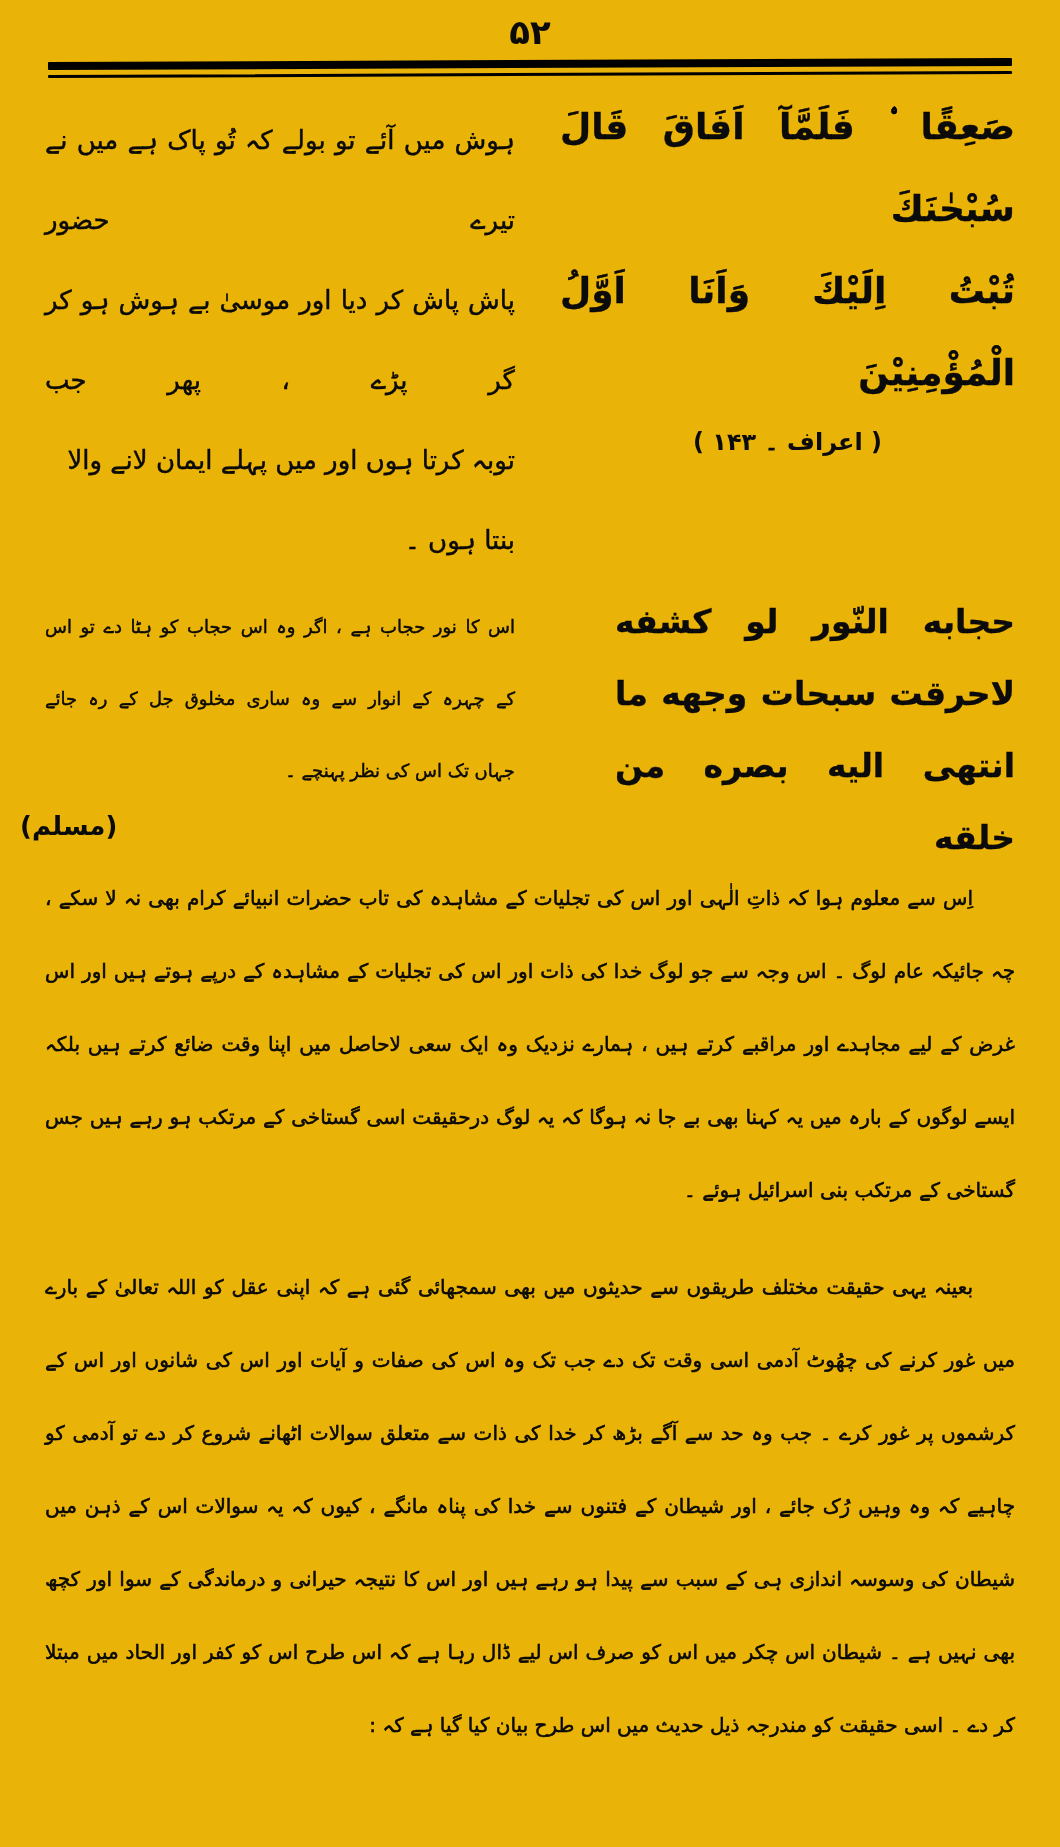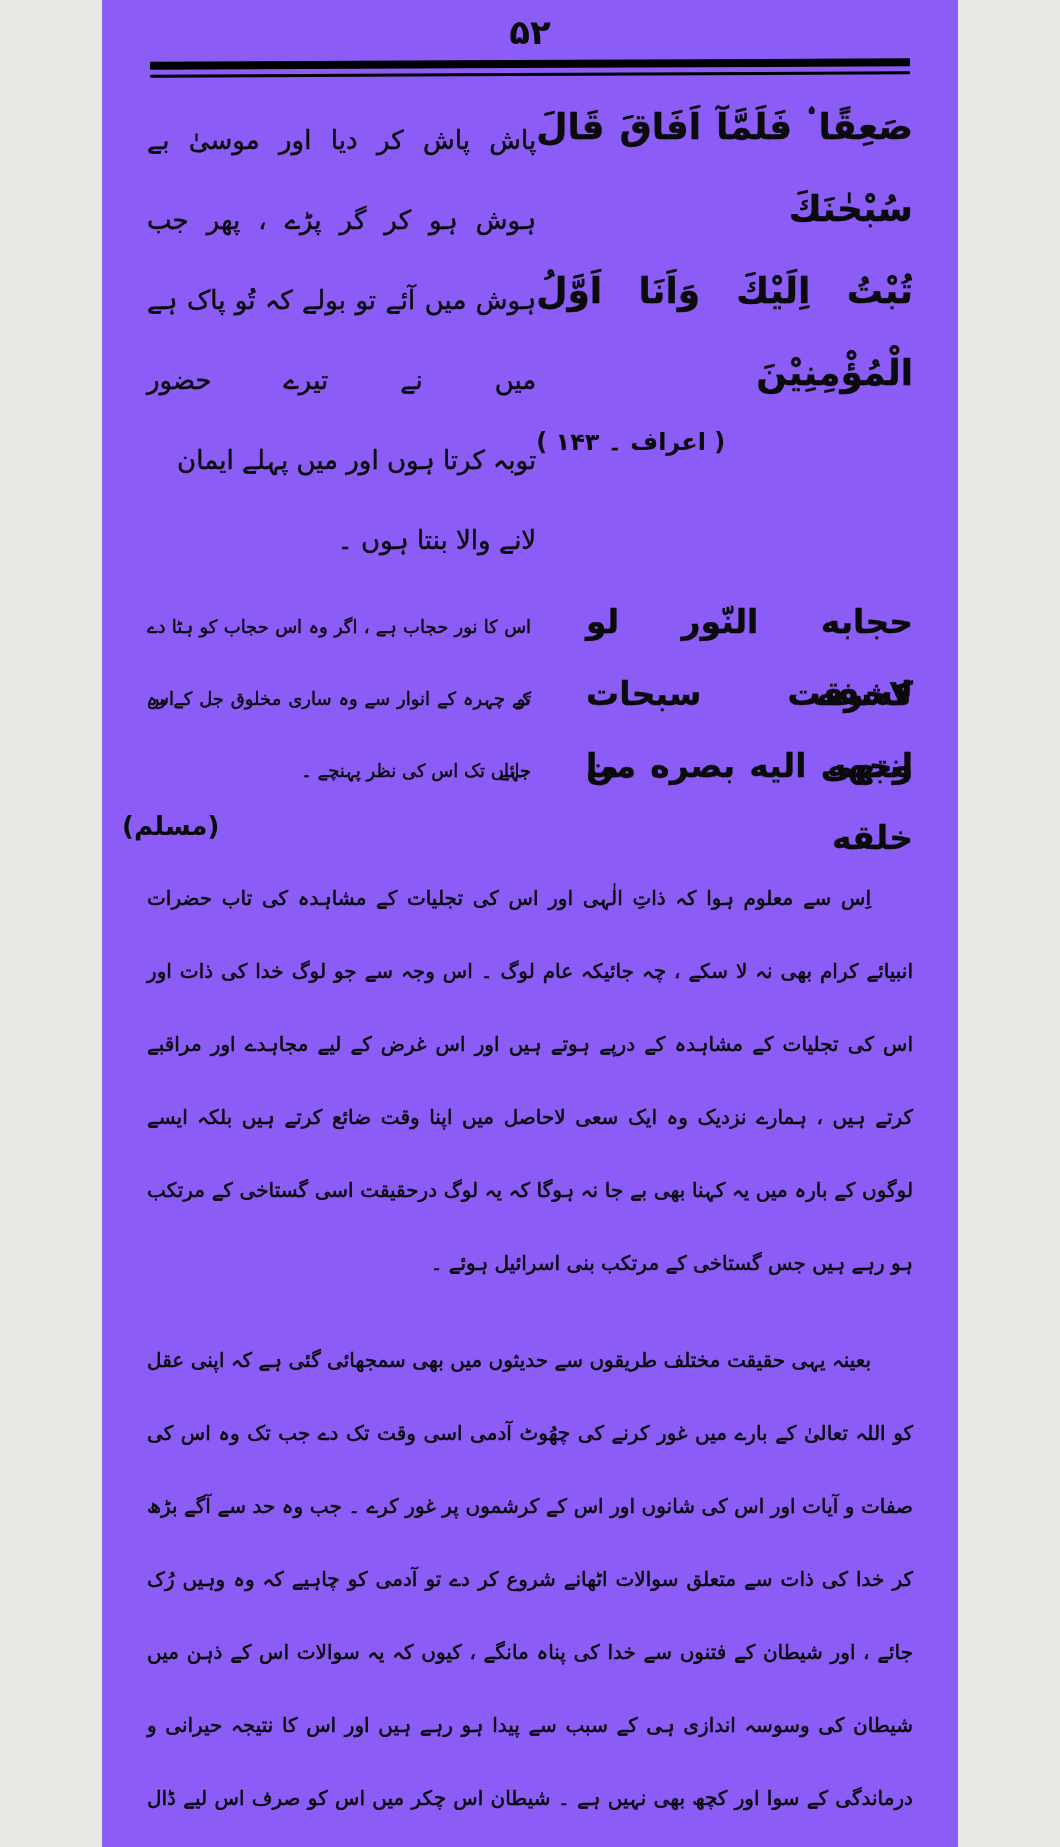--- a/index.html
+++ b/index.html
@@ -1,20 +1,20 @@
 <!DOCTYPE html>
 <html lang="ur" dir="rtl"><head>
 <meta charset="utf-8">
 <style>
   html,body{margin:0;padding:0;background:#e9e7e2;}
   .page{
     position:relative;
-    width:856px;height:1847px;
+    width:1060px;height:1847px;
     margin:0 auto;
-    background:#8b5cf6;
+    background:#eab308;
     color:#0b0b0b;
     font-family:"DejaVu Sans", sans-serif;
     direction:rtl;
     box-sizing:border-box;
     overflow:hidden;
   }
   .content{padding:0 45px;}
   .page-number{
     text-align:center;font-size:34px;font-weight:700;
     padding-top:10px;line-height:44px;
@@ -34,21 +34,21 @@
   .arabic-line{
     font-size:36px;font-weight:700;line-height:82px;
     -webkit-text-stroke:0.3px #000;
   }
   .urdu-line{
     font-size:26px;line-height:80px;
     -webkit-text-stroke:0.4px #000;
   }
   .stretch{text-align:justify;text-align-last:justify;}
   .verse-ref{
-    font-size:24px;font-weight:700;text-align:left;
+    font-size:24px;font-weight:700;text-align:center;
     margin-top:8px;line-height:40px;
   }
   .intro-line{
     font-size:28px;line-height:58px;margin:4px 0 0;
     -webkit-text-stroke:0.5px #000;
   }
   .hadith-section{margin-top:6px;}
   .hadith-row{display:flex;justify-content:space-between;align-items:baseline;height:72px;}
   .hadith-row .arabic{
     width:455px;box-sizing:border-box;padding-left:55px;
@@ -84,22 +84,22 @@
       <div class="bar bar-thin"></div>
     </div>
 
     <section class="two-col verse-section">
       <div class="col-arabic">
         <div class="arabic-line stretch">صَعِقًا ۟ فَلَمَّآ اَفَاقَ قَالَ سُبْحٰنَكَ</div>
         <div class="arabic-line stretch">تُبْتُ اِلَيْكَ وَاَنَا اَوَّلُ الْمُؤْمِنِيْنَ</div>
         <div class="verse-ref">( اعراف ۔ ۱۴۳ )</div>
       </div>
       <div class="col-urdu">
+        <div class="urdu-line stretch">ہوش میں آئے تو بولے کہ تُو پاک ہے میں نے تیرے حضور</div>
         <div class="urdu-line stretch">پاش پاش کر دیا اور موسیٰ بے ہوش ہو کر گر پڑے ، پھر جب</div>
-        <div class="urdu-line stretch">ہوش میں آئے تو بولے کہ تُو پاک ہے میں نے تیرے حضور</div>
         <div class="urdu-line">توبہ کرتا ہوں اور میں پہلے ایمان لانے والا بنتا ہوں ۔</div>
       </div>
     </section>
 
 
     <section class="hadith-section">
       <div class="hadith-row">
         <div class="arabic stretch">حجابه النّور لو كشفه</div>
         <div class="urdu stretch">اس کا نور حجاب ہے ، اگر وہ اس حجاب کو ہٹا دے تو اس</div>
       </div>

